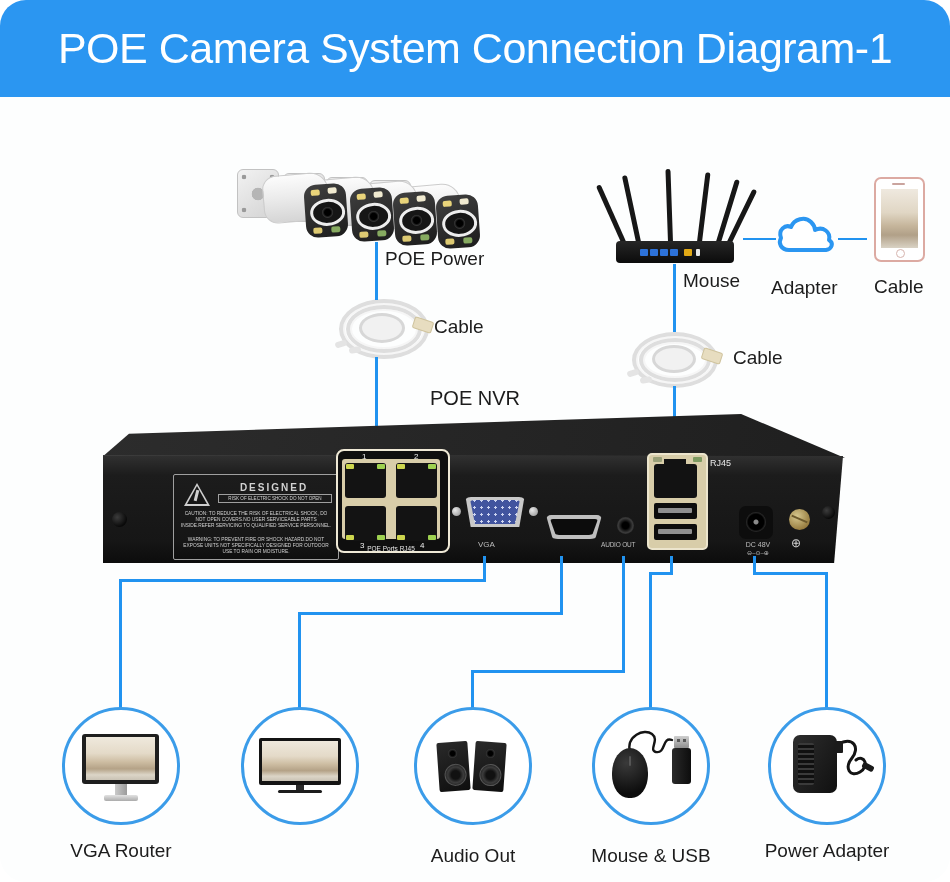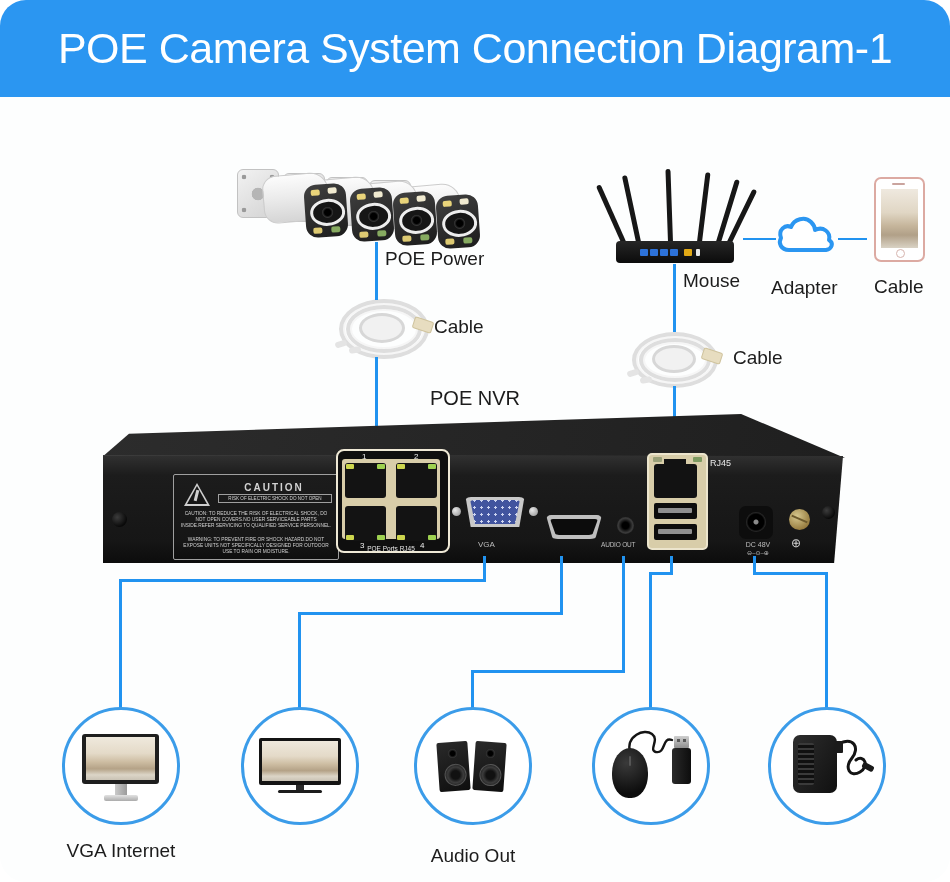--- a/index.html
+++ b/index.html
@@ -283,21 +283,21 @@
 
   <div>
     <div class="nvr-top"></div>
     <div class="nvr-front"></div>
     <div class="screw" style="left:112px;top:512px;width:15px;height:15px;"></div>
     <div class="screw" style="left:822px;top:506px;width:13px;height:13px;"></div>
 
     <div class="caution">
       <div class="tri"></div>
       <div class="bolt"></div>
-      <div class="cap-hd">CAUTION</div>
+      <div class="cap-hd">DESIGNED</div>
       <div class="cap-sub">RISK OF ELECTRIC SHOCK DO NOT OPEN</div>
       <div class="ctext t1">CAUTION: TO REDUCE THE RISK OF ELECTRICAL SHOCK, DO NOT OPEN COVERS.NO USER SERVICEABLE PARTS INSIDE.REFER SERVICING TO QUALIFIED SERVICE PERSONNEL.</div>
       <div class="ctext t2">WARNING: TO PREVENT FIRE OR SHOCK HAZARD.DO NOT EXPOSE UNITS NOT SPECIFICALLY DESIGNED FOR OUTDOOR USE TO RAIN OR MOISTURE.</div>
     </div>
 
     <div class="poe-block">
       <div class="poe-inner"></div>
       <span class="pnum" style="left:24px;top:1px;">1</span>
       <span class="pnum" style="left:76px;top:1px;">2</span>
       <div class="poe-port" style="left:7px;top:12px;"></div>
@@ -366,21 +366,21 @@
   <div class="cline" style="left:753px;top:556px;width:3px;height:19px;"></div>
   <div class="cline" style="left:753px;top:572px;width:75px;height:3px;"></div>
   <div class="cline" style="left:825px;top:572px;width:3px;height:137px;"></div>
 
   <div class="bubble" style="left:62px;top:707px;"></div>
   <div class="monitor">
     <div class="scrn room"></div>
       <div class="neck"></div>
       <div class="foot"></div>
   </div>
-  <div class="blabel" style="left:36px;">VGA Internet</div>
+  <div class="blabel" style="left:36px;">VGA Router</div>
 
   <div class="bubble" style="left:241px;top:707px;"></div>
   <div class="tv">
     <div class="scrn room"></div>
       <div class="neck"></div>
       <div class="foot"></div>
   </div>
 
   <div class="bubble" style="left:414px;top:707px;"></div>
   <div class="speaker" style="left:438px;top:742px;transform:rotate(-4deg);">
@@ -393,21 +393,23 @@
   </div>
   <div class="blabel" style="left:388px;top:845px;">Audio Out</div>
 
   <div class="bubble" style="left:592px;top:707px;"></div>
   <svg style="position:absolute;left:600px;top:718px;" width="100" height="44" viewBox="0 0 100 44">
     <path d="M30 34 C26 18 44 10 52 16 C60 22 48 32 56 34 C66 36 62 18 72 22" fill="none" stroke="#141414" stroke-width="2.4" stroke-linecap="round"></path>
   </svg>
   <div class="mouse"></div>
   <div class="usbcap"></div>
   <div class="usbstick"></div>
+  <div class="blabel" style="left:566px;top:845px;">Mouse &amp; USB</div>
 
   <div class="bubble" style="left:768px;top:707px;"></div>
   <svg style="position:absolute;left:820px;top:730px;" width="70" height="70" viewBox="0 0 70 70">
     <path d="M18 14 C34 6 40 18 32 28 C24 38 30 48 40 42 C50 36 44 24 36 30" fill="none" stroke="#141414" stroke-width="3" stroke-linecap="round"></path>
     <rect x="42" y="34" width="12" height="6" rx="2" transform="rotate(28 48 37)" fill="#1a1a1a"></rect>
   </svg>
   <div class="adapter"></div>
+  <div class="blabel" style="left:742px;">Power Adapter</div>
 
 </div>
 
 </body></html>

